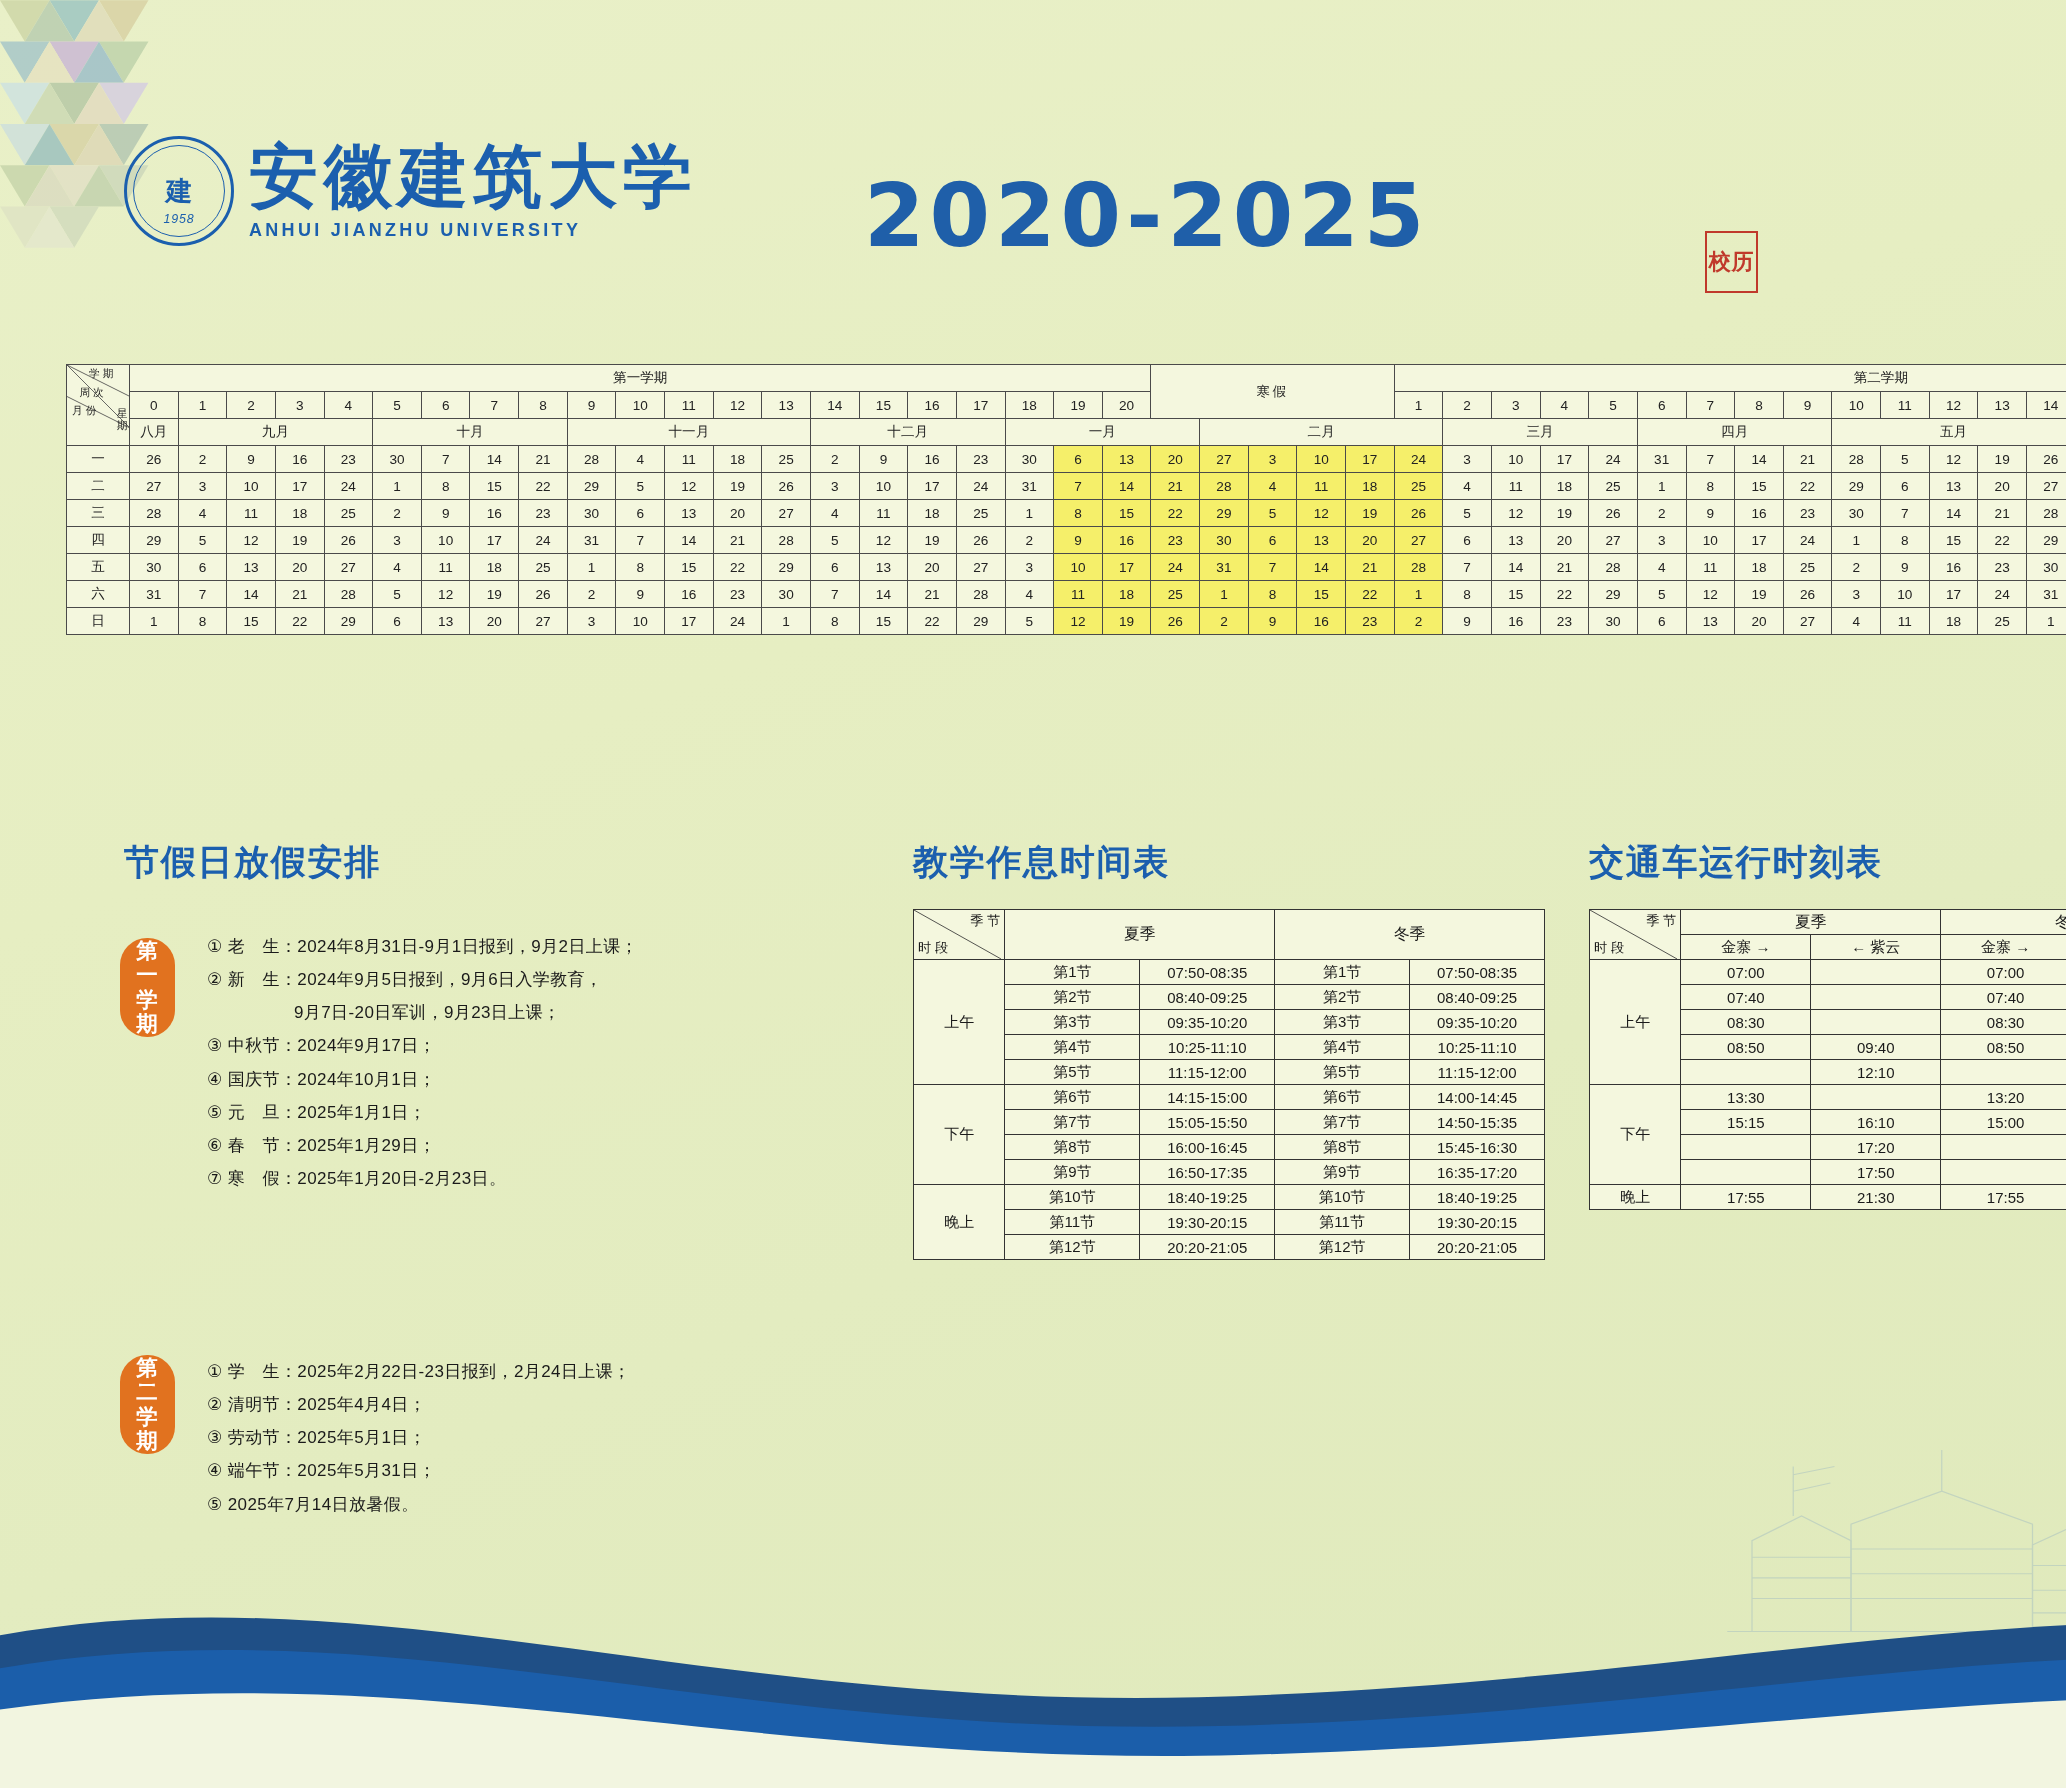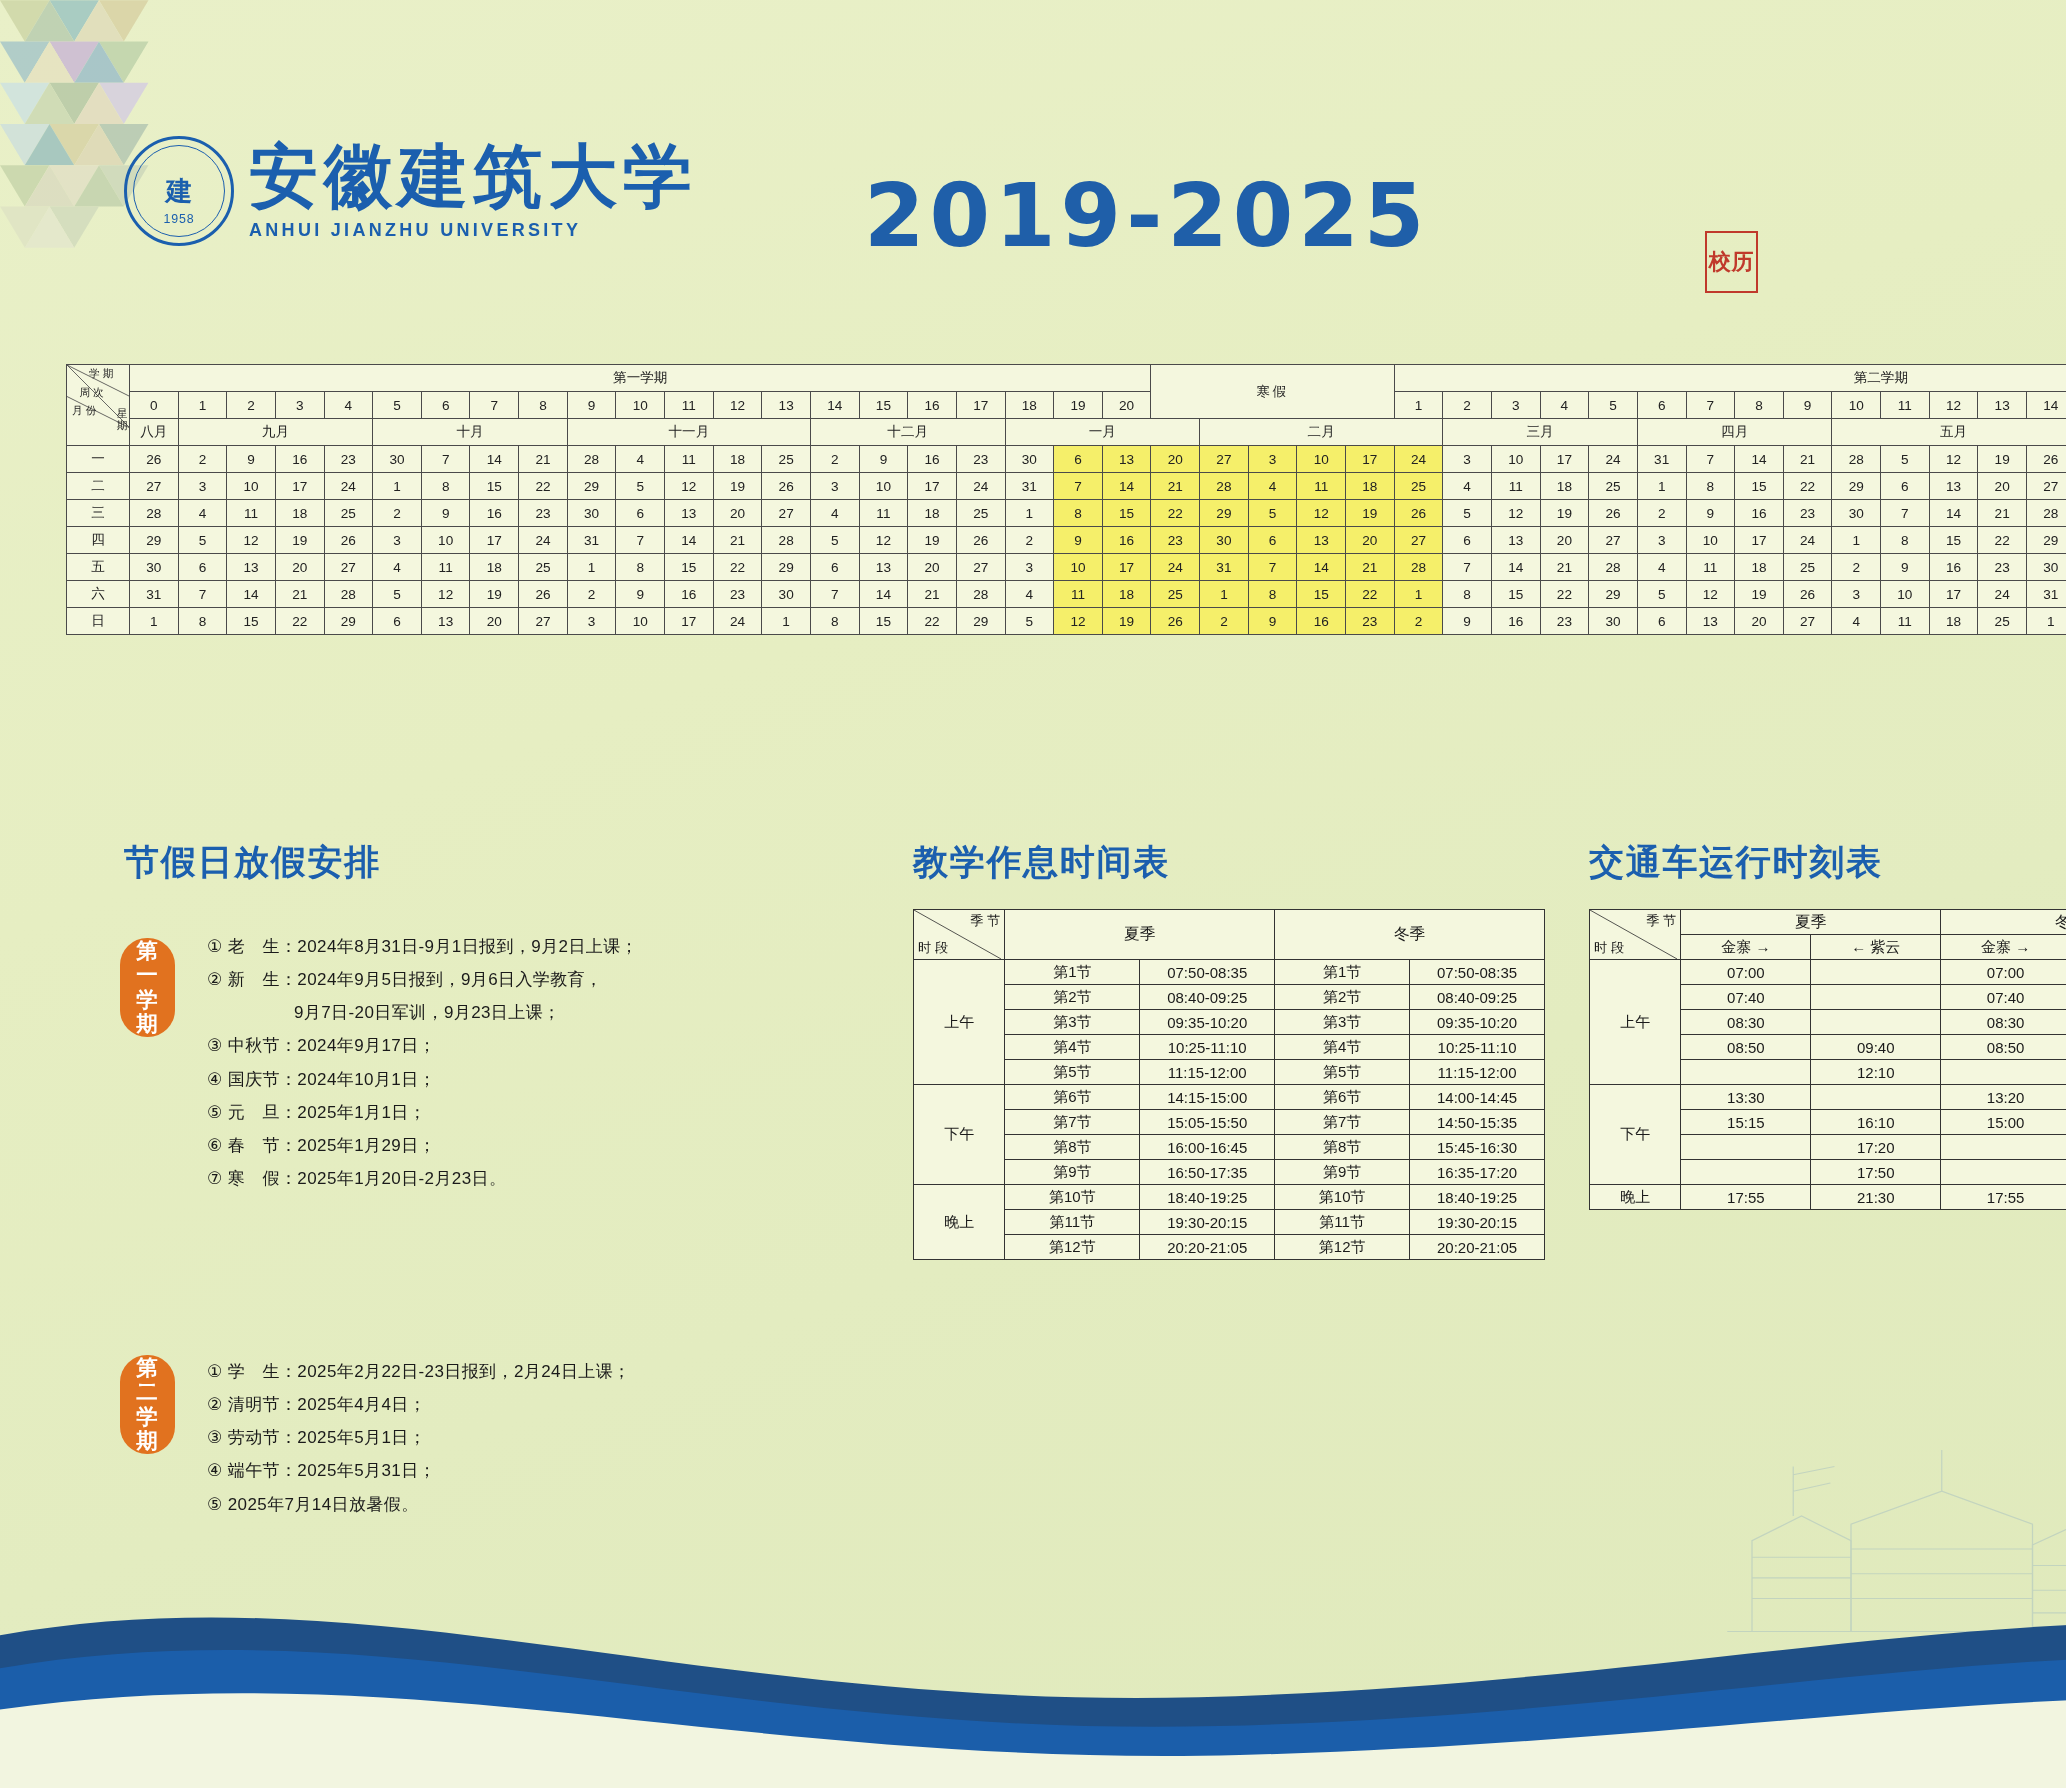--- a/index.html
+++ b/index.html
@@ -27,21 +27,21 @@
     position:relative;background:transparent;
   }
   .seal:before{
     content:"";position:absolute;left:5.8px;top:5.8px;right:5.8px;bottom:5.8px;
     border:1.2px solid #1b5fae;border-radius:50%;
   }
   .seal-inner{
     color:#1b5fae;font-weight:bold;font-size:26.4px;line-height:1;
     font-family:"Liberation Serif",serif;
   }
-  .seal-year{position:absolute;bottom:17.4px;left:0;right:0;text-align:center;color:#1b5fae;font-size:12.4px;letter-spacing:0.8px;}
+  .seal-year{position:absolute;bottom:17.4px;left:0;right:0;text-align:center;color:#1b5fae;font-size:12.4px;letter-spacing:0.8px;font-style:italic;}
   .uni-names{margin-left:15px;}
   .uni-cn{
     font-family:"Liberation Serif",serif;
     font-size:69px;font-weight:bold;color:#1b5fae;letter-spacing:5.8px;
     line-height:1.05;white-space:nowrap;
   }
   .uni-en{
     font-size:18px;color:#1b5fae;letter-spacing:3.3px;margin-top:7px;white-space:nowrap;
     font-weight:bold;
   }
@@ -148,21 +148,21 @@
     <div class="seal">
       <div class="seal-inner">建</div>
       <div class="seal-year">1958</div>
     </div>
     <div class="uni-names">
       <div class="uni-cn">安徽建筑大学</div>
       <div class="uni-en">ANHUI JIANZHU UNIVERSITY</div>
     </div>
   </div>
 
-  <div class="big-year">2019-2025</div>
+  <div class="big-year">2020-2025</div>
   <div class="stamp">
       <span>校历</span>
     </div>
 
   <div class="cal-wrap">
     <table class="cal">
       <colgroup id="cal-cols">
           <col style="width:63px">
           <col>
           <col>

